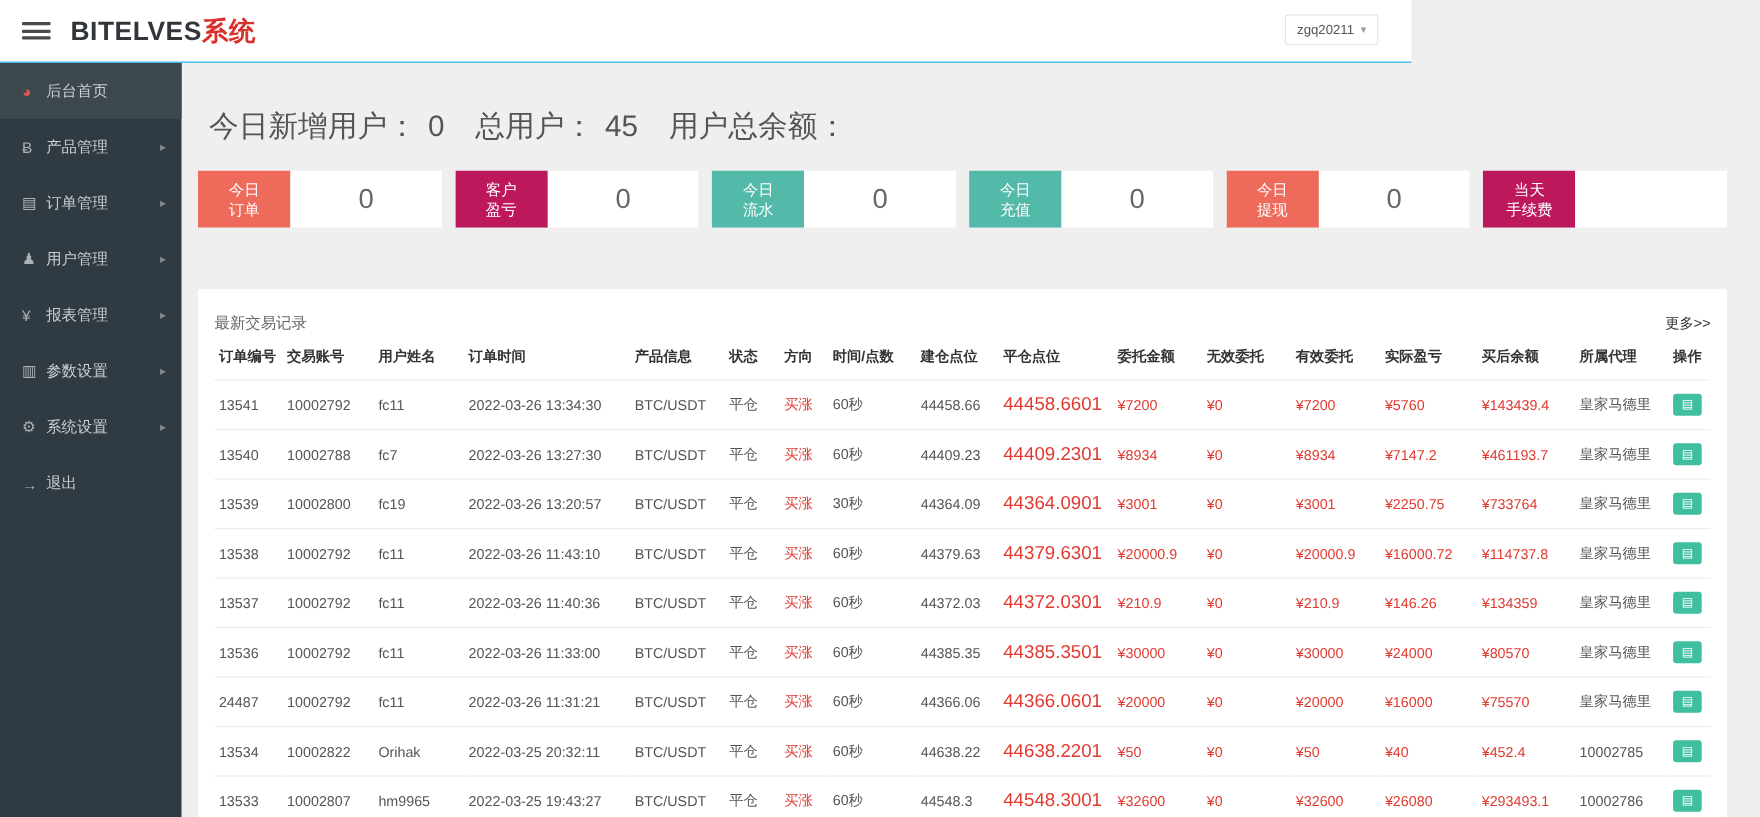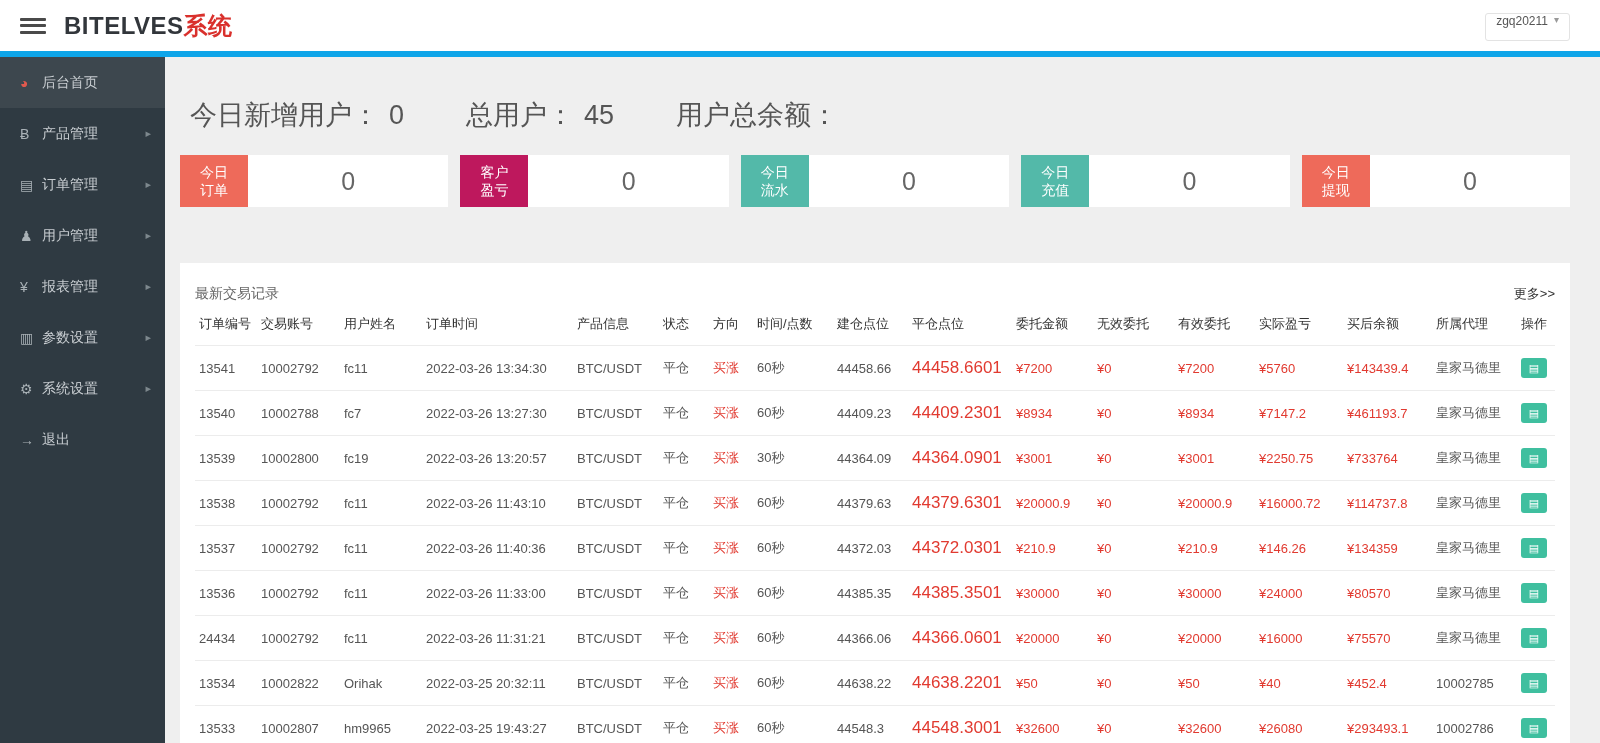--- a/index.html
+++ b/index.html
@@ -1,64 +1,64 @@
 <!DOCTYPE html>
 <html><head>
 <meta charset="utf-8">
 <style>
   *{margin:0;padding:0;box-sizing:border-box}
   html,body{width:1600px;height:743px;overflow:hidden;background:#efefef;
     font-family:"Liberation Sans","DejaVu Sans",sans-serif;}
   
-  .topbar{position:absolute;top:0;left:0;width:1600px;height:57px;background:#fff;
-    display:flex;align-items:center;border-bottom:6px solid #0ea5e9;z-index:5}
+  .topbar{position:absolute;top:0;left:0;width:1283px;height:57px;background:#fff;
+    display:flex;align-items:center;border-bottom:1px solid #0ea5e9;z-index:5}
   .hamburger{width:26px;height:20px;margin-left:20px;display:flex;flex-direction:column;
     justify-content:space-between;cursor:pointer;padding:2px 0}
   .hamburger i{display:block;height:3px;background:#4a4a4a;border-radius:1px}
   .brand{margin-left:18px;font-size:24px;font-weight:bold;letter-spacing:.5px}
   .brand .b1{color:#32363b}
   .brand .b2{color:#d9302c}
   .userbox{position:absolute;right:30px;top:13px;height:28px;background:#fff;
-    border:1px solid #e3e3e3;border-radius:3px;display:flex;align-items:flex-start;
+    border:1px solid #e3e3e3;border-radius:3px;display:flex;align-items:center;
     padding:0 10px;font-size:12px;color:#555;cursor:pointer;gap:6px}
   .userbox .caret{color:#999;font-size:10px}
   
   .sidebar{position:absolute;top:57px;left:0;bottom:0;width:165px;background:#2f3a42}
   .side-item{height:51px;display:flex;align-items:center;padding:0 14px 0 20px;
     color:#c9ced2;font-size:14px;cursor:pointer;position:relative}
   .side-item.active{background:#3d474e}
   .s-icon{width:22px;font-size:14px;color:#a9b1b6;flex:0 0 22px}
   .s-icon.red{color:#e0594e}
   .s-label{flex:1}
   .s-arrow{color:#7d878d;font-size:11px}
   
   .main{position:absolute;top:57px;left:165px;width:1435px;bottom:0;
     padding:0 30px 0 15px}
-  .stats-line{margin:40px 0 0 10px;display:flex;align-items:baseline;gap:62px;
+  .stats-line{margin:40px 0 0 10px;display:flex;align-items:baseline;gap:28px;
     font-size:27px;color:#555}
   .stat{display:flex;align-items:baseline;gap:10px}
   
   .cards{margin-top:22px;display:flex;gap:12px}
   .card{flex:1;height:52px;display:flex;overflow:hidden}
-  .card-badge{width:68px;color:#fff;font-size:14px;display:flex;flex-direction:column;
+  .card-badge{width:84px;color:#fff;font-size:14px;display:flex;flex-direction:column;
     align-items:center;justify-content:center;line-height:18px;text-align:center}
   .badge-red{background:#ee6a5a}
   .badge-gray{background:#be185d}
   .badge-teal{background:#53b9a9}
   .card-value{flex:1;background:#fff;display:flex;align-items:center;
     justify-content:center;font-size:25px;color:#666}
   
   .panel{margin-top:56px;background:#fff;padding:0 15px}
   .panel-head{height:40px;display:flex;align-items:flex-end;justify-content:space-between}
   .panel-title{font-size:14px;color:#666}
   .more-link{font-size:13px;color:#333;cursor:pointer;text-decoration:none}
   table{width:100%;border-collapse:collapse;table-layout:fixed}
   th,td{text-align:left;font-size:13px;white-space:nowrap;overflow:hidden;
     border-bottom:1px solid #ececec}
-  th{color:#333;font-weight:normal;padding:12px 4px}
+  th{color:#333;font-weight:bold;padding:12px 4px}
   td{color:#555;padding:12px 4px;height:41px}
   td.dir{color:#e13a30;font-weight:normal}
   td.close{color:#e13a30;font-size:17px}
   td.money{color:#e13a30;font-weight:normal}
   .op-btn{width:26px;height:20px;border:none;border-radius:3px;background:#3fbf9f;
     color:#fff;font-size:11px;line-height:20px;cursor:pointer;display:inline-flex;
     align-items:center;justify-content:center}
 </style>
 </head>
 <body>
@@ -164,20 +164,27 @@
         </div>
         <div class="card-value">0</div>
       </div>
       <div class="card">
         <div class="card-badge badge-red">
           <span>今日</span>
           <span>提现</span>
         </div>
         <div class="card-value">0</div>
       </div>
+      <div class="card">
+        <div class="card-badge badge-gray">
+          <span>当天</span>
+          <span>手续费</span>
+        </div>
+        <div class="card-value"></div>
+      </div>
     </div>
   <section class="panel">
     <div class="panel-head">
       <span class="panel-title">最新交易记录</span>
       <a class="more-link">更多&gt;&gt;</a>
     </div>
     <table>
       <colgroup>
         <col style="width:62px">
           <col style="width:83px">
@@ -339,21 +346,21 @@
             <td class="money">¥0</td>
             <td class="money">¥30000</td>
             <td class="money">¥24000</td>
             <td class="money">¥80570</td>
             <td>皇家马德里</td>
             <td><button class="op-btn">
                 <span>▤</span>
               </button></td>
           </tr>
           <tr>
-            <td>24434</td>
+            <td>24487</td>
             <td>10002792</td>
             <td>fc11</td>
             <td>2022-03-26 11:31:21</td>
             <td>BTC/USDT</td>
             <td>平仓</td>
             <td class="dir">买涨</td>
             <td>60秒</td>
             <td>44366.06</td>
             <td class="close">44366.0601</td>
             <td class="money">¥20000</td>

